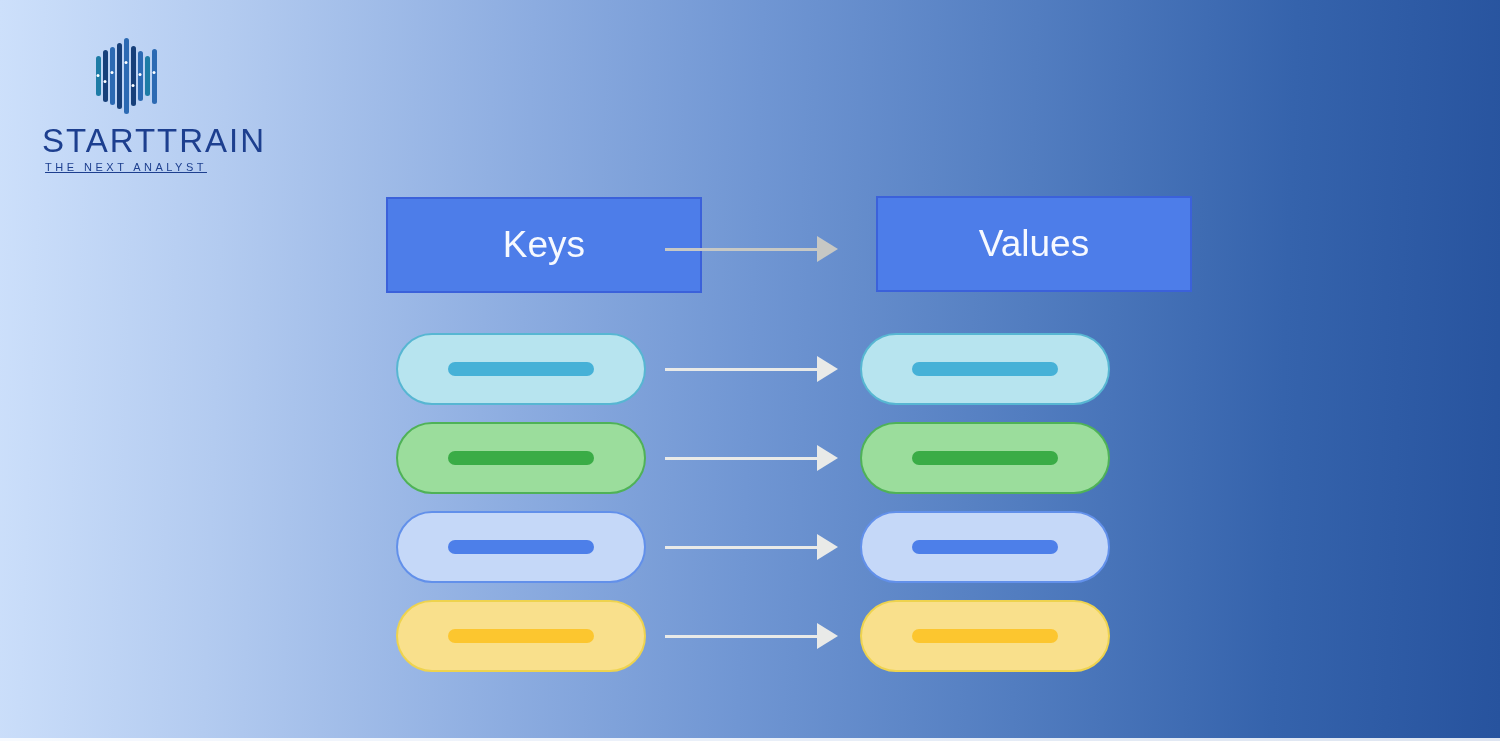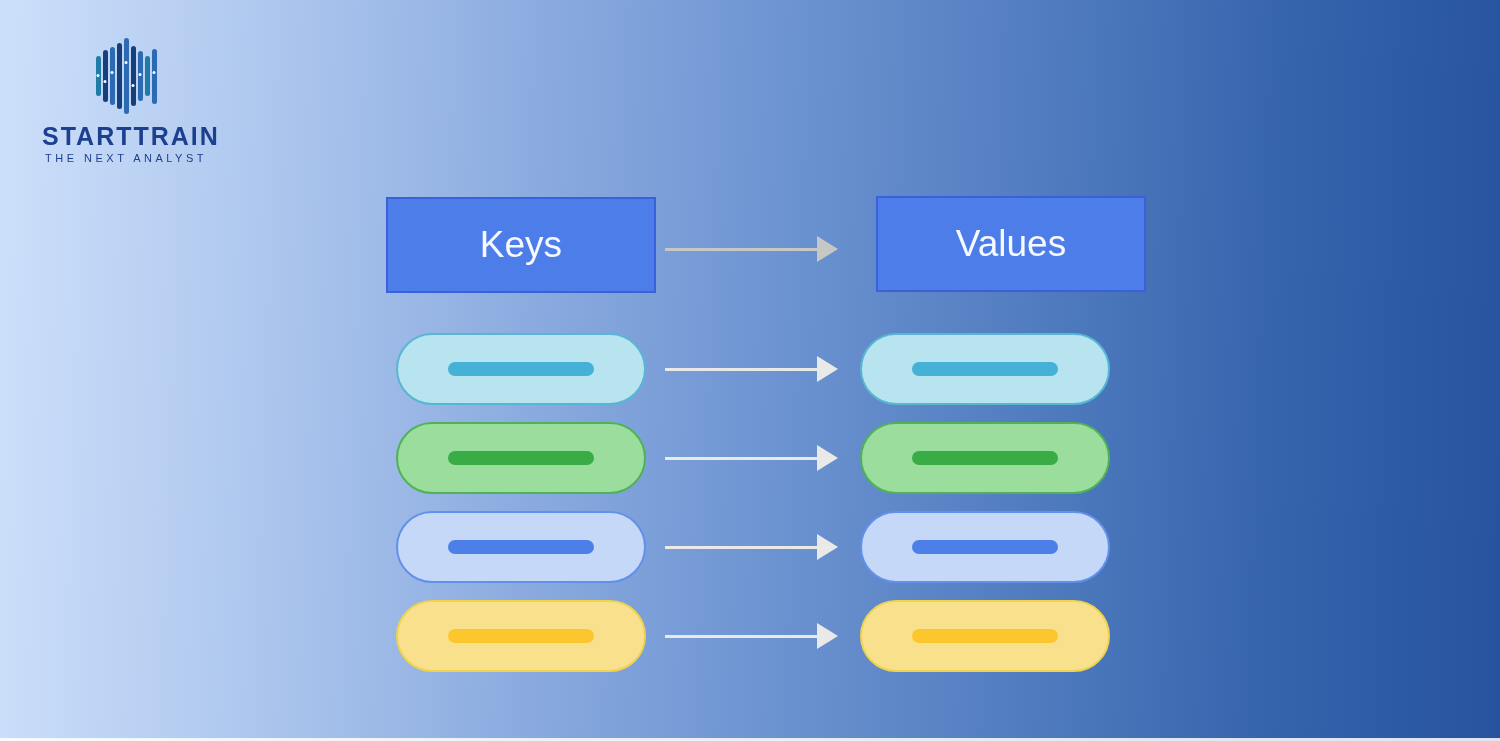--- a/index.html
+++ b/index.html
@@ -39,39 +39,40 @@
   .logo-bar .dot {
     position: absolute;
     left: 50%;
     width: 3px; height: 3px;
     border-radius: 50%;
     background: #ffffff;
     transform: translateX(-50%);
   }
   .logo-title {
     margin-top: 8px;
-    font-size: 25px;
-    font-weight: bold;
+    font-size: 33px;
+    font-weight: normal;
     letter-spacing: 2px;
     color: #1d3f8f;
     white-space: nowrap;
     margin-left: 8px;
   }
   .logo-tagline {
     margin-top: 1px;
     font-size: 11px;
     letter-spacing: 3.5px;
     color: #1d3f8f;
     white-space: nowrap;
+    text-decoration: underline;
   }
 
   
   .header-box {
     position: absolute;
-    width: 270px; height: 96px;
+    width: 316px; height: 96px;
     box-sizing: border-box;
     border: 2px solid;
     display: flex;
     align-items: center;
     justify-content: center;
     font-size: 37px;
     color: #f6f9ff;
   }
   .keys-box   { left: 386px; top: 197px; }
   .values-box { left: 850px; top: 196px; margin-left: 26px; }

